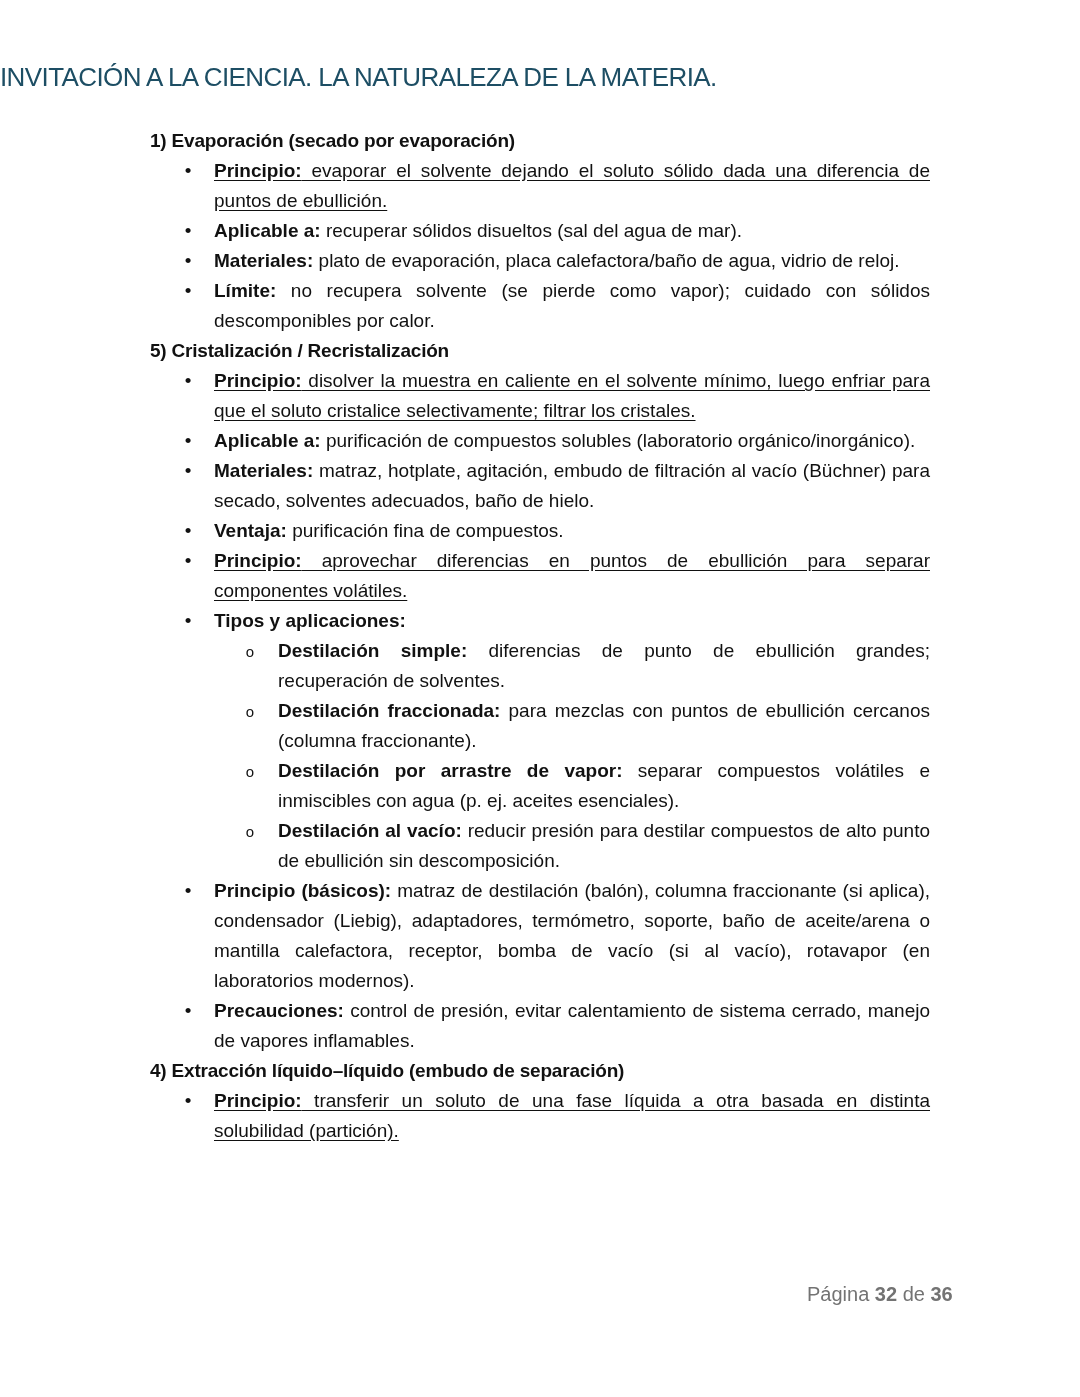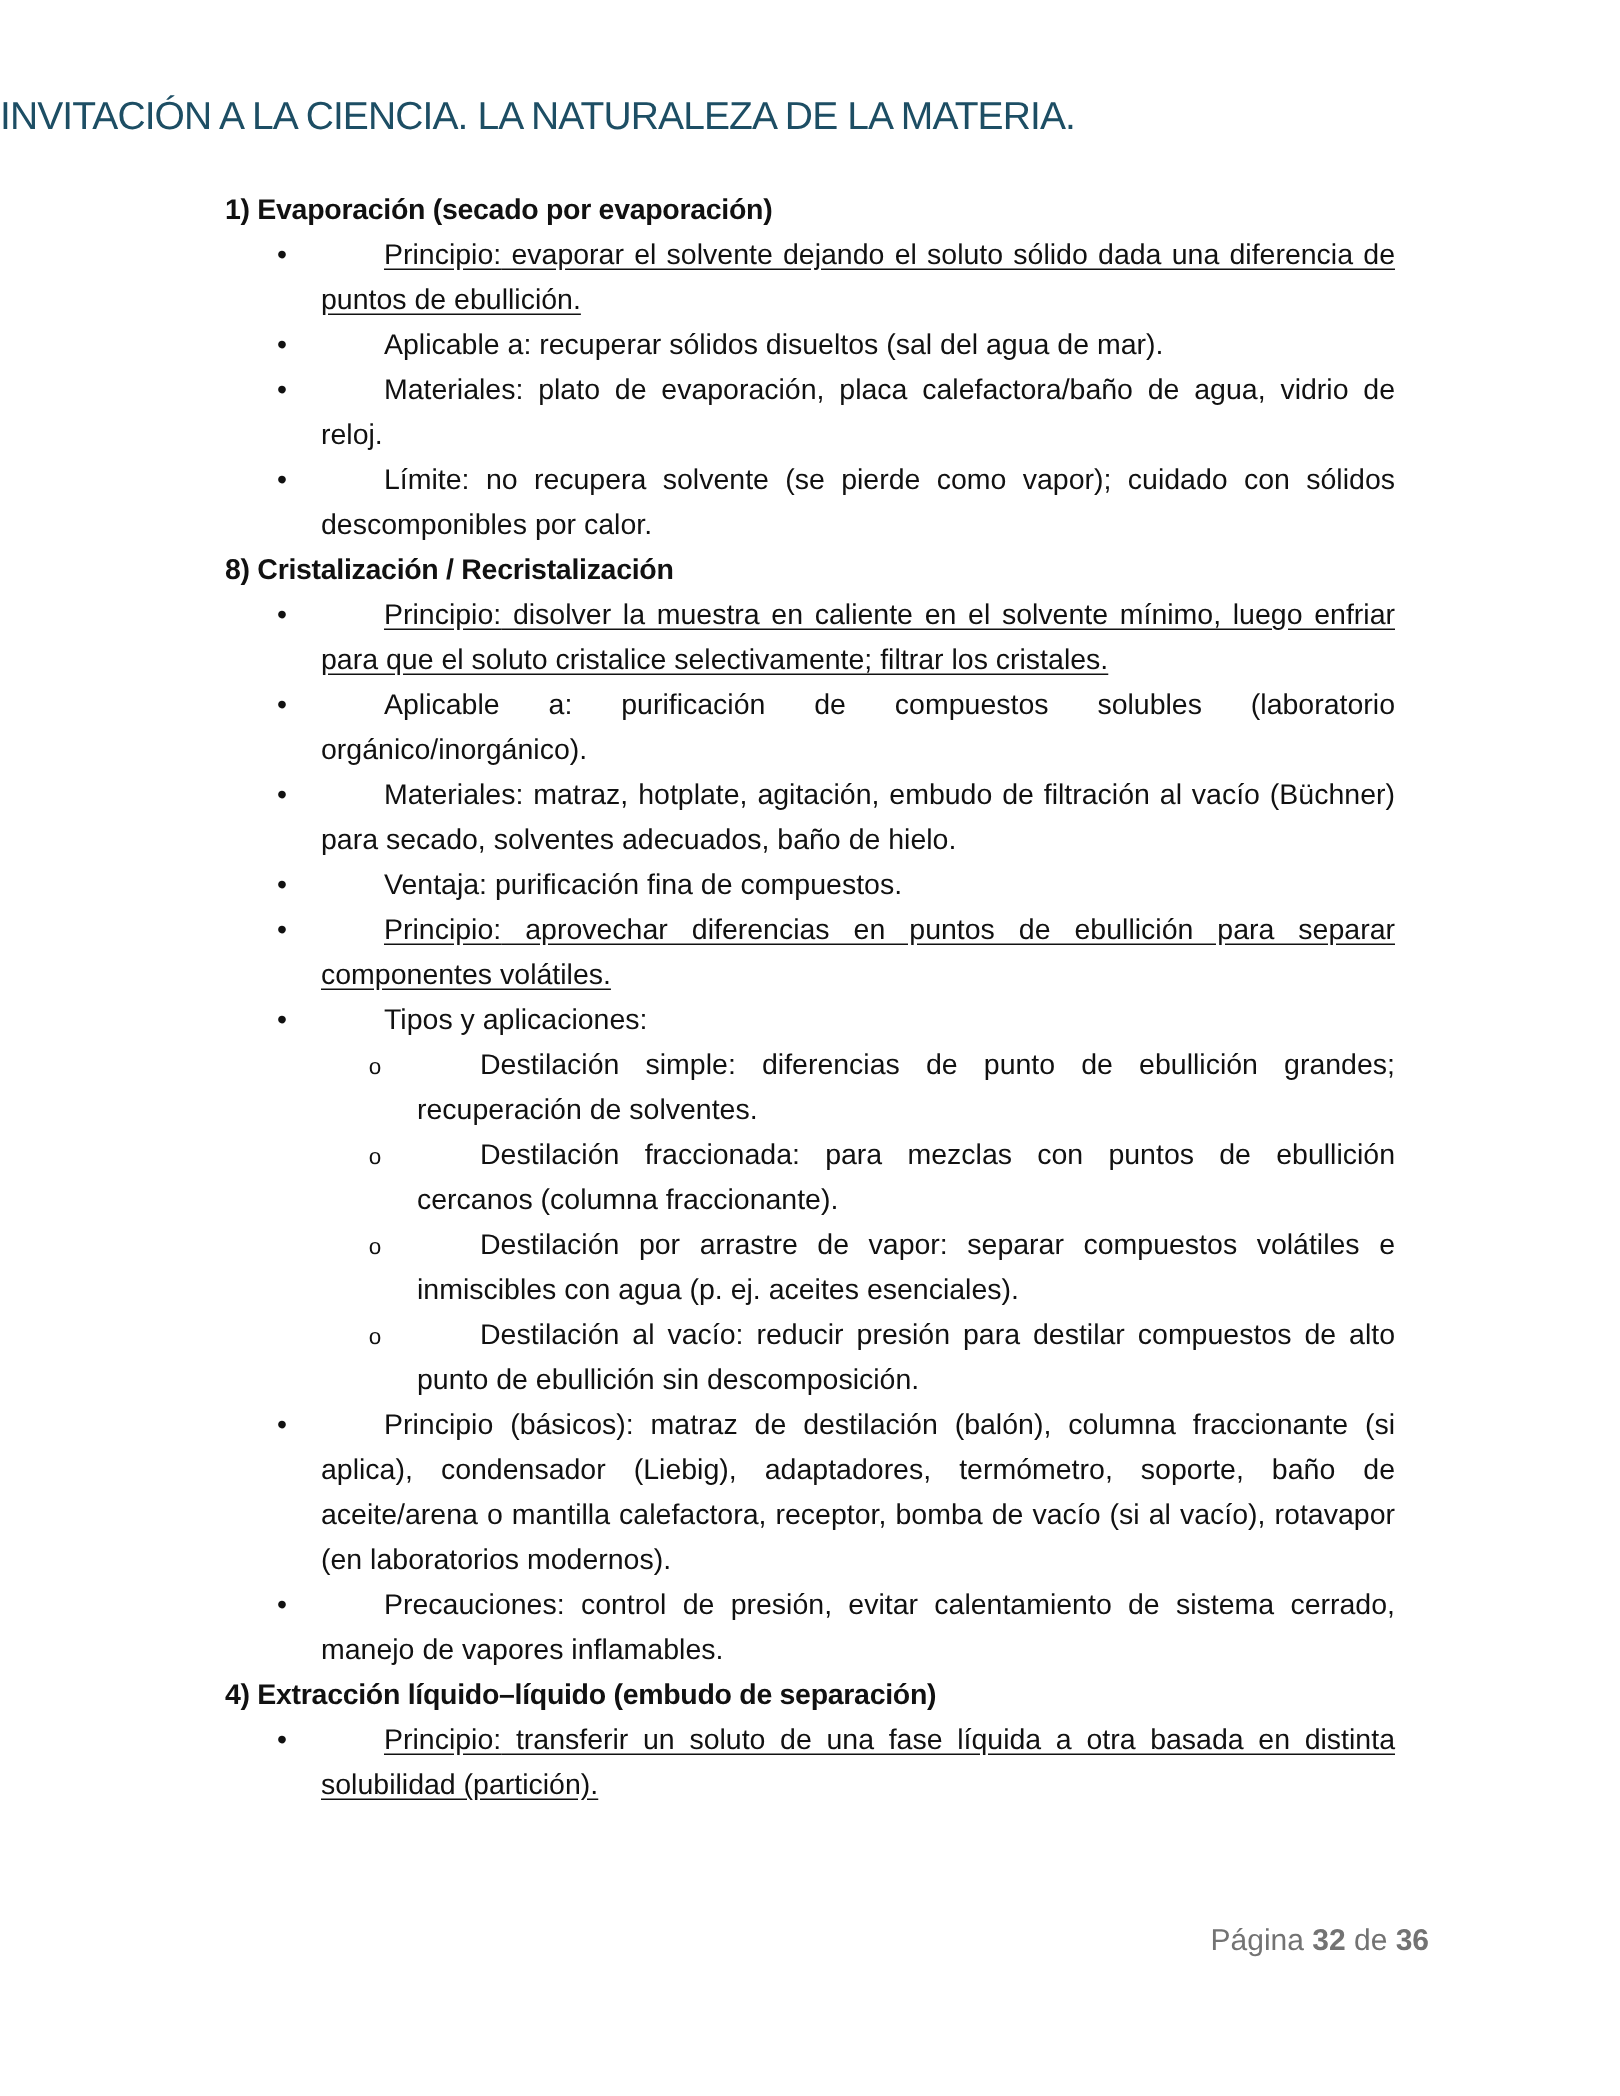--- a/index.html
+++ b/index.html
@@ -19,21 +19,21 @@
   ul.l1 { list-style: none; margin: 0; padding: 0; }
   ul.l1 > li { position: relative; padding-left: 64px; text-align: justify; }
   ul.l1 > li > .bullet {
     position: absolute; left: 32px; top: 0; width: 12px; text-align: center;
   }
   ul.l2 { list-style: none; margin: 0; padding: 0; }
   ul.l2 > li { position: relative; padding-left: 64px; text-align: justify; }
   ul.l2 > li > .bullet {
     position: absolute; left: 28px; top: 1px; font-size: 15px; width: 14px; text-align: center;
   }
-  .lbl { font-weight: normal; margin-left: 42px; }
+  .lbl { font-weight: bold; }
   .u { text-decoration: underline; text-underline-offset: 3px; }
   .footer {
     position: absolute; left: 807px; top: 1283px; font-size: 20px; color: #737373;
   }
   .footer b { font-weight: bold; }
 </style>
 </head>
 <body>
 
 <div class="title">INVITACIÓN A LA CIENCIA. LA NATURALEZA DE LA MATERIA.</div>
@@ -53,21 +53,21 @@
     <li>
       <span class="bullet">•</span>
       <span class="lbl">Materiales:</span><span> plato de evaporación, placa calefactora/baño de agua, vidrio de reloj.</span>
     </li>
     <li>
       <span class="bullet">•</span>
       <span class="lbl">Límite:</span><span> no recupera solvente (se pierde como vapor); cuidado con sólidos descomponibles por calor.</span>
     </li>
   </ul>
 
-  <div class="heading">8) Cristalización / Recristalización</div>
+  <div class="heading">5) Cristalización / Recristalización</div>
   <ul class="l1">
     <li>
       <span class="bullet">•</span>
       <span class="u"><span class="lbl">Principio:</span><span> disolver la muestra en caliente en el solvente mínimo, luego enfriar para que el soluto cristalice selectivamente; filtrar los cristales.</span></span>
     </li>
     <li>
       <span class="bullet">•</span>
       <span class="lbl">Aplicable a:</span><span> purificación de compuestos solubles (laboratorio orgánico/inorgánico).</span>
     </li>
     <li>

